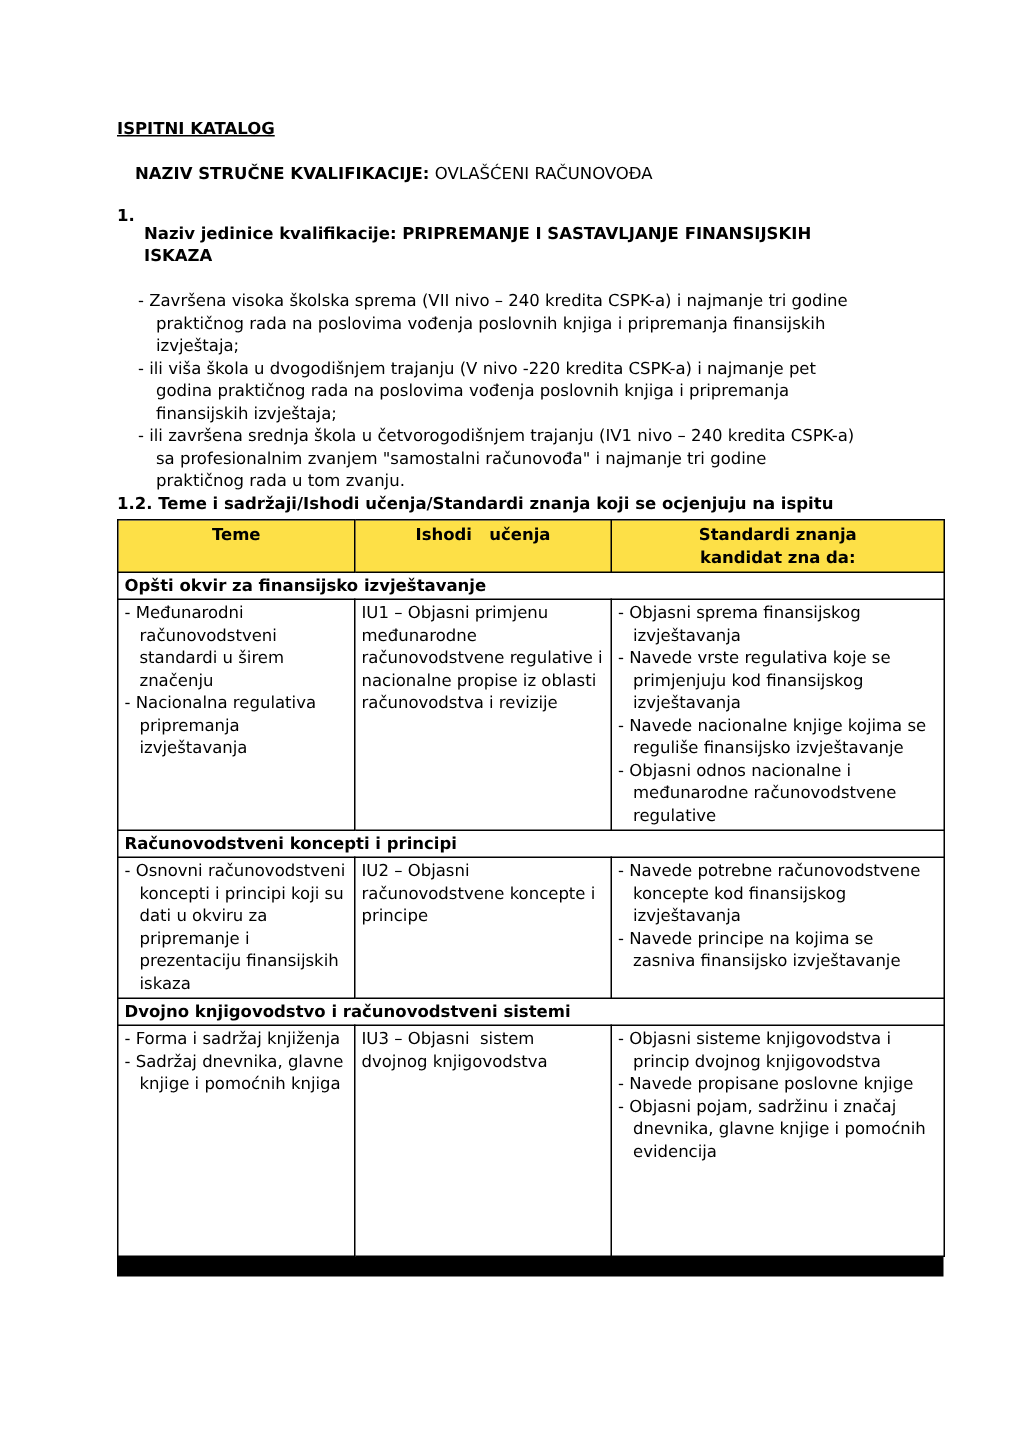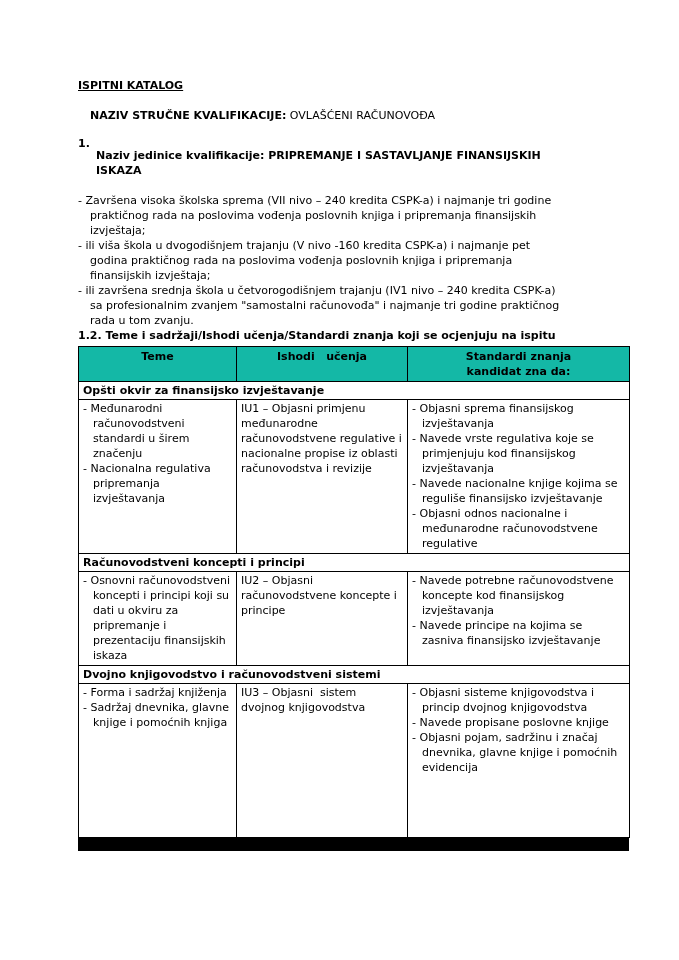--- a/index.html
+++ b/index.html
@@ -28,20 +28,21 @@
     margin: 0 0 15px 0;
   }
   .unit-num { width: 18px; flex: 0 0 18px; }
   .unit-text { max-width: 470px; margin-top: 12px; }
   .cond-heading { font-weight: bold; }
   .cond-heading .colon { font-weight: normal; }
   .cond-item {
     padding-left: 12px;
     text-indent: -12px;
     max-width: 549px;
+    margin-left: 14px;
   }
   .cond-item::before { content: "- "; }
   .topics-heading {
     font-weight: bold;
     max-width: 520px;
     margin: 0 0 3px 0;
   }
   table.grid {
     border-collapse: collapse;
     width: 551px;
@@ -51,21 +52,21 @@
   .grid col.c2 { width: 171px; }
   .grid col.c3 { width: 222px; }
   .grid th, .grid td {
     border: 1px solid #000000;
     vertical-align: top;
     padding: 1px 4px 2px 4px;
     font-size: 11px;
     line-height: 15px;
   }
   .grid thead th {
-    background: #14b8a6;
+    background: #fde047;
     font-weight: bold;
     text-align: center;
     white-space: pre-line;
     padding-top: 2px;
     padding-bottom: 2px;
   }
   .grid tr.section td {
     font-weight: bold;
     background: #ffffff;
     padding-top: 1px;
@@ -96,21 +97,21 @@
   </div>
 
   <div class="unit-line">
     <span class="unit-num">1.</span>
     <span class="unit-text">Naziv jedinice kvalifikacije: PRIPREMANJE I SASTAVLJANJE FINANSIJSKIH ISKAZA</span>
   </div>
 
 
   <div>
     <div class="cond-item">Završena visoka školska sprema (VII nivo – 240 kredita CSPK-a) i najmanje tri godine praktičnog rada na poslovima vođenja poslovnih knjiga i pripremanja finansijskih izvještaja;</div>
-    <div class="cond-item">ili viša škola u dvogodišnjem trajanju (V nivo -160 kredita CSPK-a) i najmanje pet godina praktičnog rada na poslovima vođenja poslovnih knjiga i pripremanja finansijskih izvještaja;</div>
+    <div class="cond-item">ili viša škola u dvogodišnjem trajanju (V nivo -220 kredita CSPK-a) i najmanje pet godina praktičnog rada na poslovima vođenja poslovnih knjiga i pripremanja finansijskih izvještaja;</div>
     <div class="cond-item">ili završena srednja škola u četvorogodišnjem trajanju (IV1 nivo – 240 kredita CSPK-a) sa profesionalnim zvanjem "samostalni računovođa" i najmanje tri godine praktičnog rada u tom zvanju.</div>
   </div>
 
   <div class="topics-heading">1.2. Teme i sadržaji/Ishodi učenja/Standardi znanja koji se ocjenjuju na ispitu</div>
 
   <table class="grid">
     <colgroup>
         <col class="c1">
         <col class="c2">
         <col class="c3">

